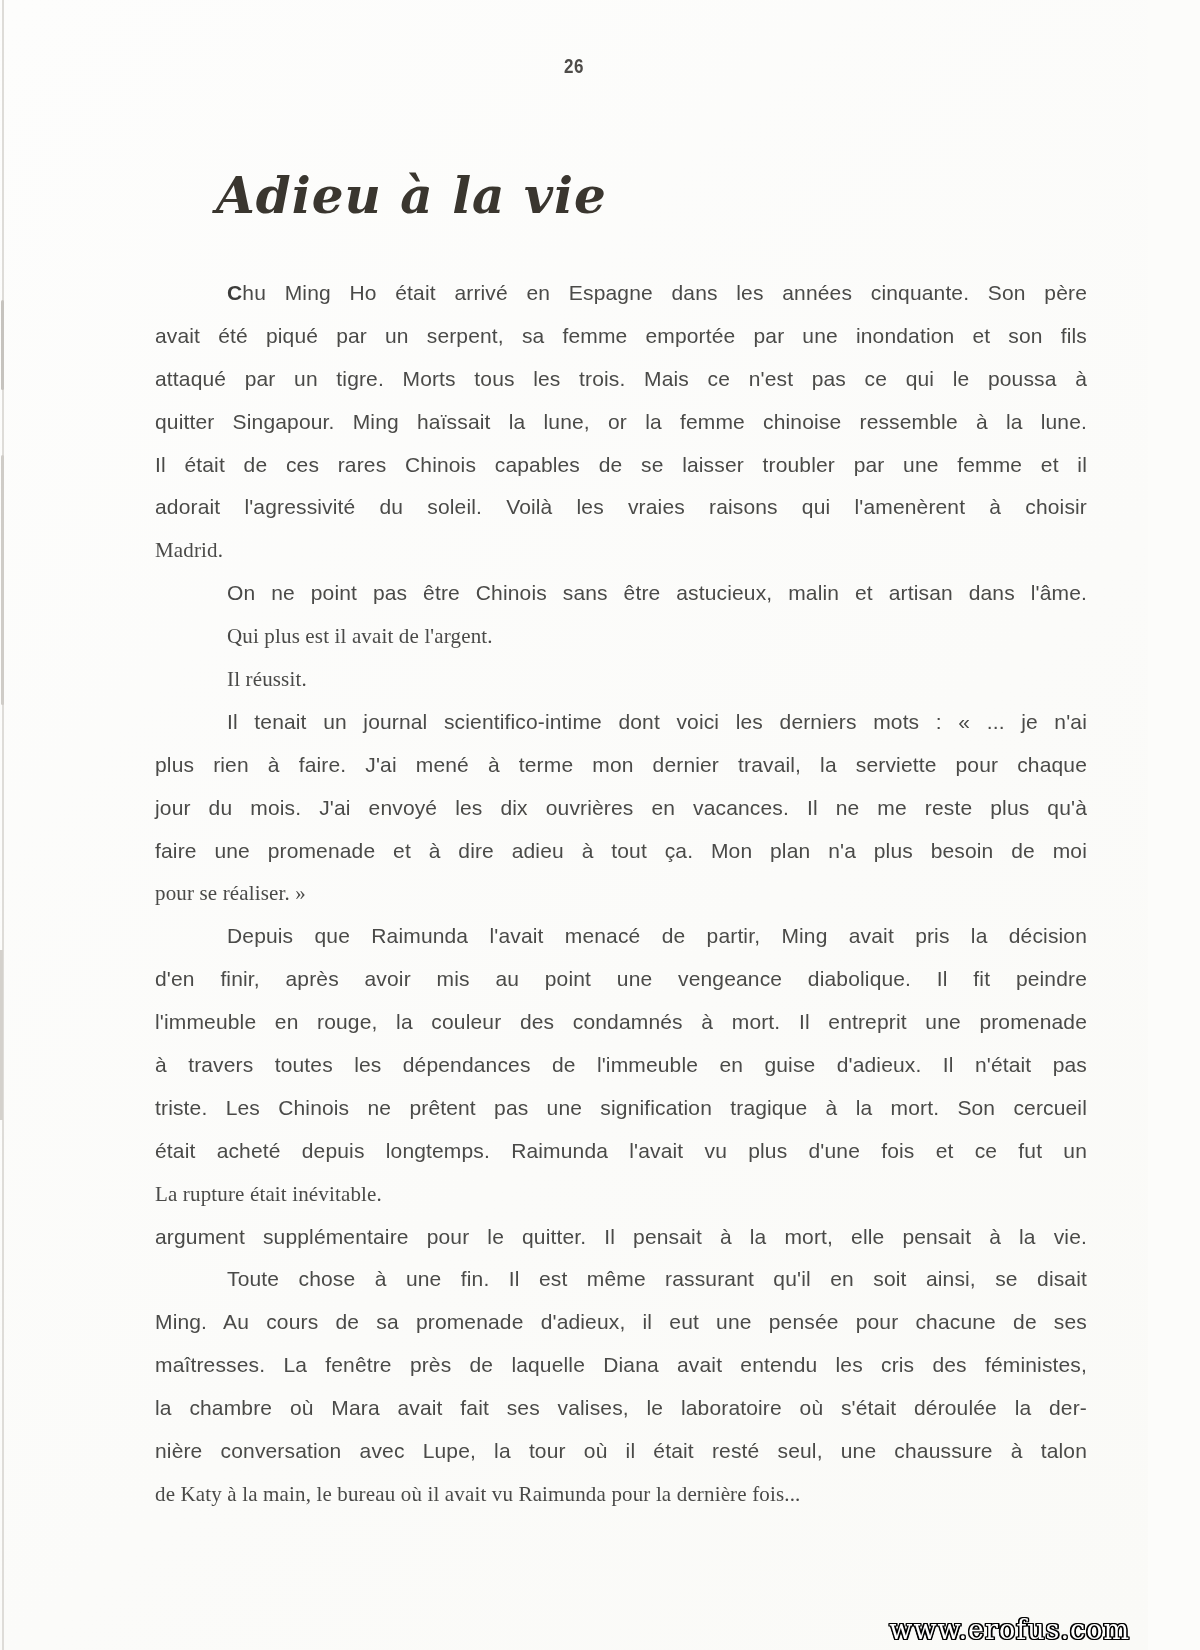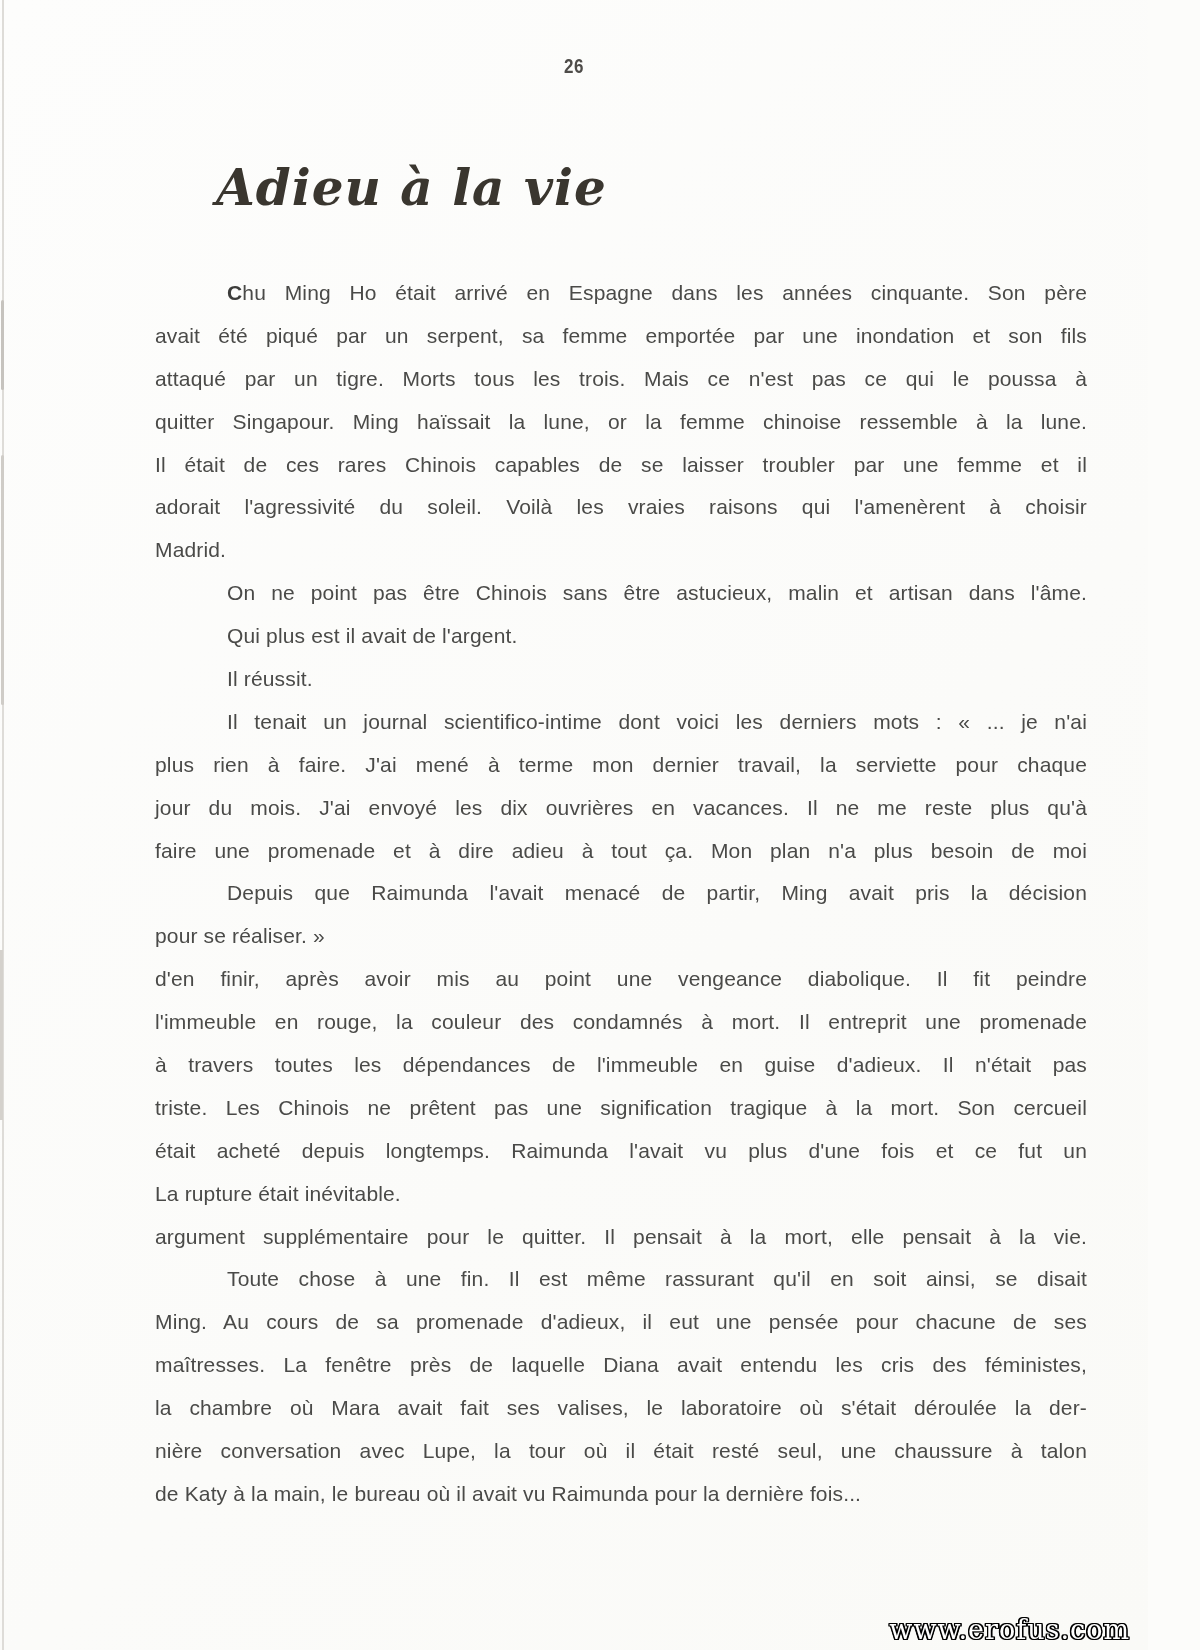--- a/index.html
+++ b/index.html
@@ -33,21 +33,21 @@
     text-align: center;
     font-weight: bold;
     font-size: 20px;
     letter-spacing: 0.5px;
     color: #4e4c49;
     transform: scaleX(0.85);
   }
   .title {
     position: absolute;
     left: 216px;
-    top: 158px;
+    top: 166px;
     font-family: "DejaVu Serif", serif;
     font-style: italic;
     font-weight: bold;
     font-size: 50px;
     letter-spacing: 1px;
     color: var(--title);
     text-align: center;
   }
   .text-block {
     position: absolute;
@@ -60,21 +60,21 @@
   }
   .line {
     line-height: 42.9px;
     height: 42.9px;
     text-align: justify;
     text-align-last: justify;
     white-space: normal;
     overflow: visible;
   }
   .line.indent { padding-left: 72px; }
-  .line.para-end { text-align-last: left; }
+  .line.para-end { text-align-last: left; font-family: Liberation Serif, serif; }
   .lead { font-weight: bold; color: #3c3c3a; }
 
   .watermark {
     position: absolute;
     right: 18px;
     bottom: 5px;
     font-family: "DejaVu Serif", serif;
     font-weight: normal;
     font-size: 27px;
     letter-spacing: 1px;
@@ -107,22 +107,22 @@
       <div class="line">Il était de ces rares Chinois capables de se laisser troubler par une femme et il</div>
       <div class="line">adorait l'agressivité du soleil. Voilà les vraies raisons qui l'amenèrent à choisir</div>
       <div class="line para-end">Madrid.</div>
       <div class="line indent">On ne point pas être Chinois sans être astucieux, malin et artisan dans l'âme.</div>
       <div class="line indent para-end">Qui plus est il avait de l'argent.</div>
       <div class="line indent para-end">Il réussit.</div>
       <div class="line indent">Il tenait un journal scientifico-intime dont voici les derniers mots : « ... je n'ai</div>
       <div class="line">plus rien à faire. J'ai mené à terme mon dernier travail, la serviette pour chaque</div>
       <div class="line">jour du mois. J'ai envoyé les dix ouvrières en vacances. Il ne me reste plus qu'à</div>
       <div class="line">faire une promenade et à dire adieu à tout ça. Mon plan n'a plus besoin de moi</div>
+      <div class="line para-end">pour se réaliser. »</div>
       <div class="line indent">Depuis que Raimunda l'avait menacé de partir, Ming avait pris la décision</div>
-      <div class="line para-end">pour se réaliser. »</div>
       <div class="line">d'en finir, après avoir mis au point une vengeance diabolique. Il fit peindre</div>
       <div class="line">l'immeuble en rouge, la couleur des condamnés à mort. Il entreprit une promenade</div>
       <div class="line">à travers toutes les dépendances de l'immeuble en guise d'adieux. Il n'était pas</div>
       <div class="line">triste. Les Chinois ne prêtent pas une signification tragique à la mort. Son cercueil</div>
       <div class="line">était acheté depuis longtemps. Raimunda l'avait vu plus d'une fois et ce fut un</div>
       <div class="line para-end">La rupture était inévitable.</div>
       <div class="line">argument supplémentaire pour le quitter. Il pensait à la mort, elle pensait à la vie.</div>
       <div class="line indent">Toute chose à une fin. Il est même rassurant qu'il en soit ainsi, se disait</div>
       <div class="line">Ming. Au cours de sa promenade d'adieux, il eut une pensée pour chacune de ses</div>
       <div class="line">maîtresses. La fenêtre près de laquelle Diana avait entendu les cris des féministes,</div>

